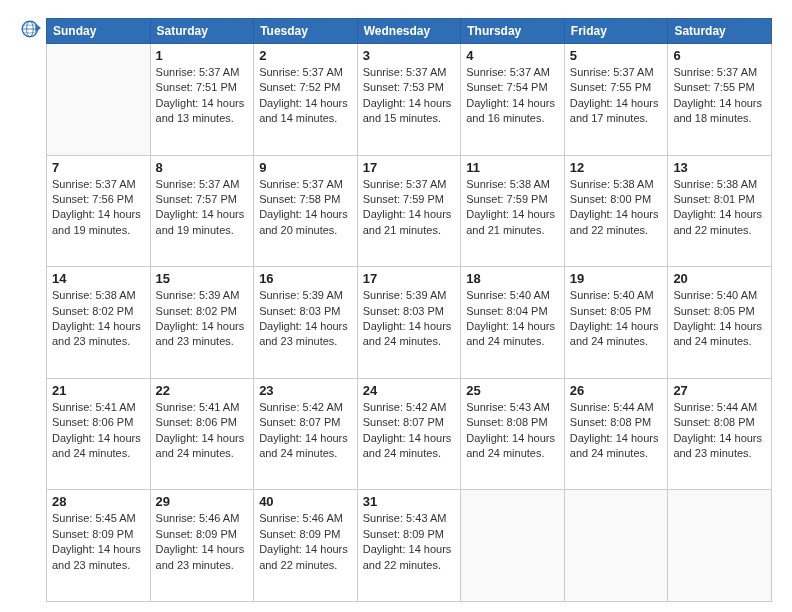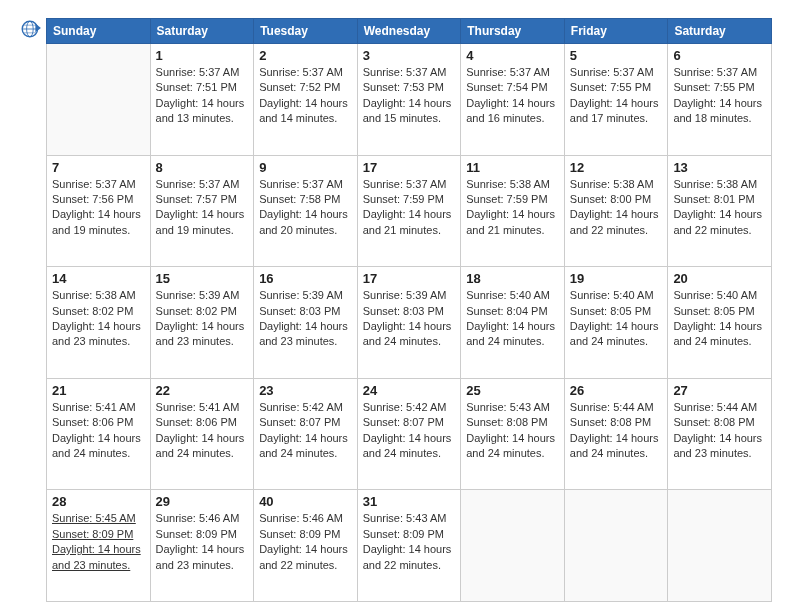--- a/index.html
+++ b/index.html
@@ -337,21 +337,21 @@
             <span class="day-number">27</span>
             <div class="day-info" style="white-space: pre-line;">Sunrise: 5:44 AM
 Sunset: 8:08 PM
 Daylight: 14 hours
 and 23 minutes.</div>
           </td>
         </tr>
         <tr>
           <td>
             <span class="day-number">28</span>
-            <div class="day-info" style="white-space: pre-line; text-decoration: underline;">Sunrise: 5:45 AM
+            <div class="day-info" style="white-space: pre-line;">Sunrise: 5:45 AM
 Sunset: 8:09 PM
 Daylight: 14 hours
 and 23 minutes.</div>
           </td>
           <td>
             <span class="day-number">29</span>
             <div class="day-info" style="white-space: pre-line;">Sunrise: 5:46 AM
 Sunset: 8:09 PM
 Daylight: 14 hours
 and 23 minutes.</div>

